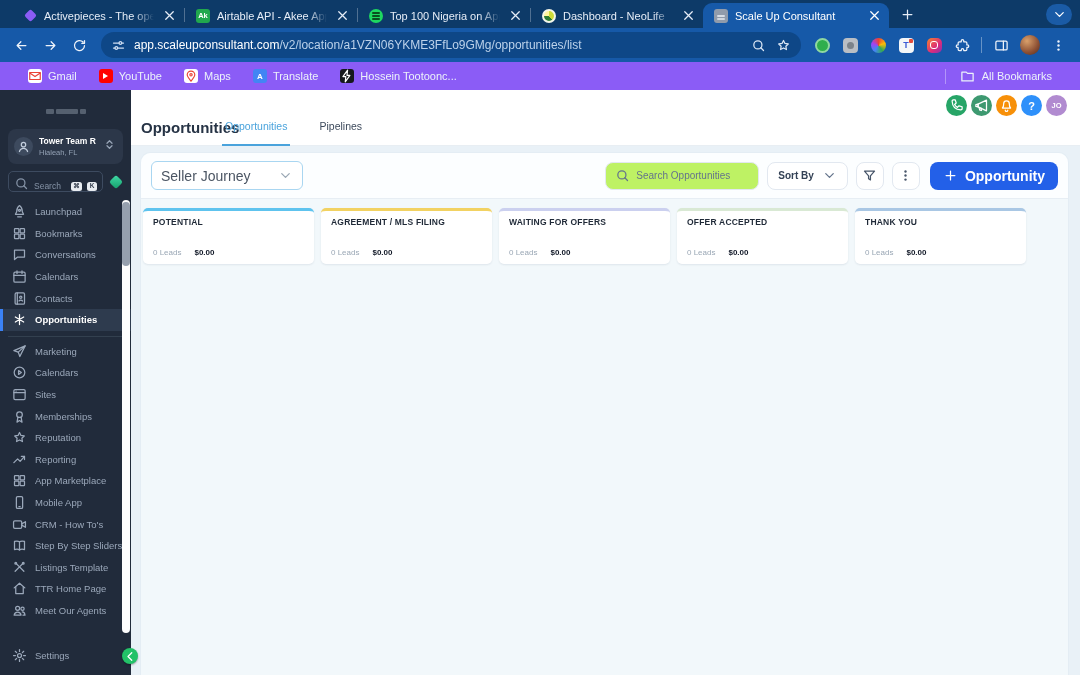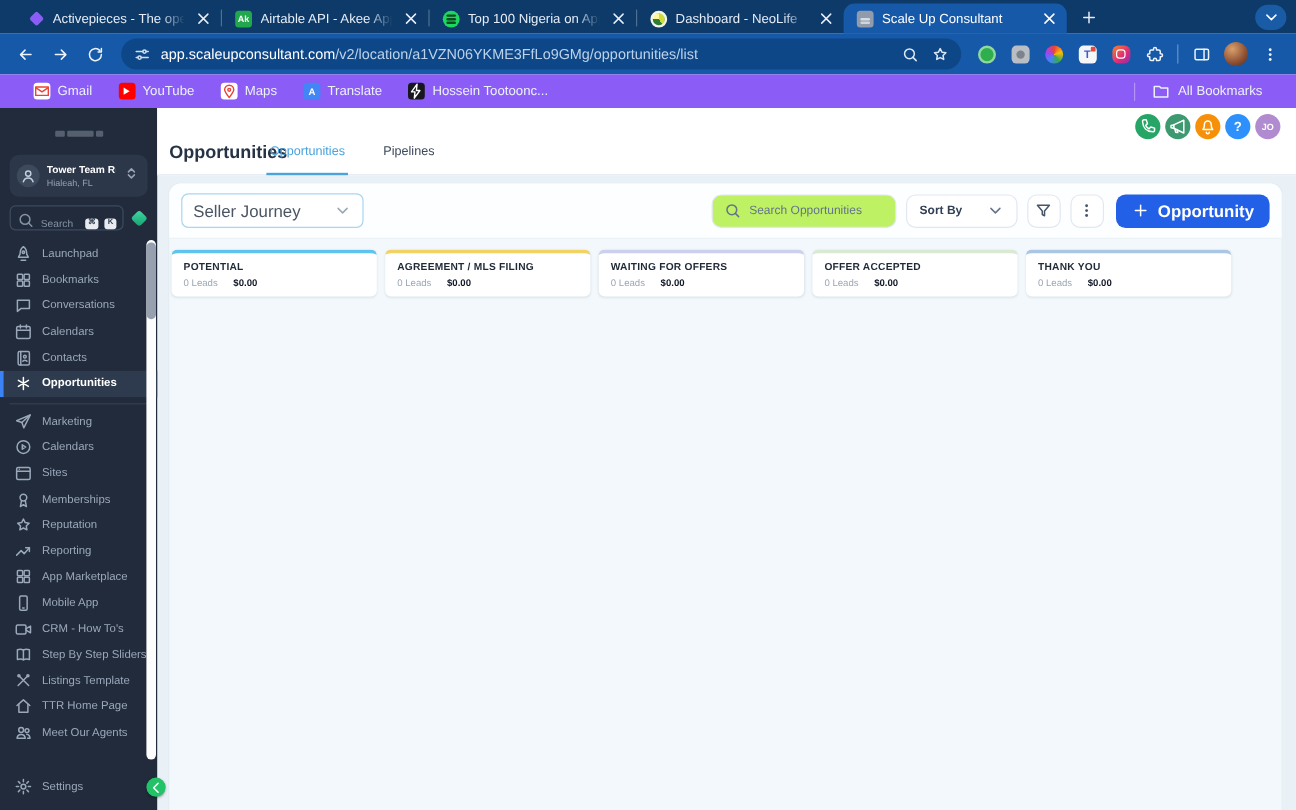--- a/index.html
+++ b/index.html
@@ -117,31 +117,31 @@
   .qmark{font-size:11px;font-weight:bold}
 
   .content{flex:1;padding:6px 11px 0 9px;min-height:0}
   .panel{background:#f2f8fb;border:1px solid #e4edf4;border-bottom:none;border-radius:10px 10px 0 0;height:100%}
   .filterbar{height:46px;background:#fcfeff;border-radius:10px 10px 0 0;border-bottom:1px solid #e7eef4;display:flex;align-items:center;padding:0 10px;gap:8px}
   .pipe-select{width:152px;height:29px;background:#fff;border:1.5px solid #a9d6f1;border-radius:6px;display:flex;align-items:center;justify-content:space-between;padding:0 9px;font-size:14px;color:#4b5563}
   .pipe-select svg{width:10px;height:10px;color:#9aa7b4}
   .fb-spacer{flex:1}
   .searchopp{width:154px;height:28px;background:#bef264;border:1px solid #e2e8f0;border-radius:8px;display:flex;align-items:center;gap:6px;padding:0 9px;color:#64748b;font-size:10px}
   .searchopp svg{width:11px;height:11px;flex-shrink:0}
-  .sortby{height:28px;background:#fff;border:1px solid #e2e8f0;border-radius:8px;display:flex;align-items:center;gap:20px;padding:0 10px;font-size:10px;color:#334155;font-weight:bold}
+  .sortby{height:28px;background:#fff;border:1px solid #e2e8f0;border-radius:8px;display:flex;align-items:center;gap:8px;padding:0 10px;font-size:10px;color:#334155;font-weight:bold}
   .sortby svg{width:9px;height:9px;color:#64748b}
   .iconbtn{width:28px;height:28px;background:#fff;border:1px solid #e2e8f0;border-radius:8px;color:#475569;display:flex;align-items:center;justify-content:center;position:relative;flex-shrink:0}
   .iconbtn svg{width:13px;height:13px}
   .addbtn{height:28px;background:#2360e8;border:none;color:#fff;border-radius:8px;display:flex;align-items:center;gap:7px;padding:0 13px;font-size:14px;font-weight:bold;margin-left:2px}
   .addbtn svg{width:10px;height:10px}
 
   .board{display:flex;gap:7px;padding:9px 2px 0 2px}
   .kcol{width:171px;background:#fff;border-radius:5px;border-top:3px solid #a16207;box-shadow:0 1px 2px rgba(20,45,75,.09);padding:6px 10px 7px}
   .kcol-title{font-size:8.5px;font-weight:bold;color:#1f2937;letter-spacing:.2px;white-space:nowrap}
-  .kcol-meta{display:flex;gap:13px;align-items:baseline;margin-top:4px}
+  .kcol-meta{display:flex;gap:13px;align-items:baseline;margin-top:21px}
   .kcol-leads{font-size:8px;color:#9aa7b5}
   .kcol-value{font-size:8px;font-weight:bold;color:#111827}
 </style>
 </head>
 <body>
 
 <div class="screen">
 
   <div class="tabstrip">
     <div class="tab">

